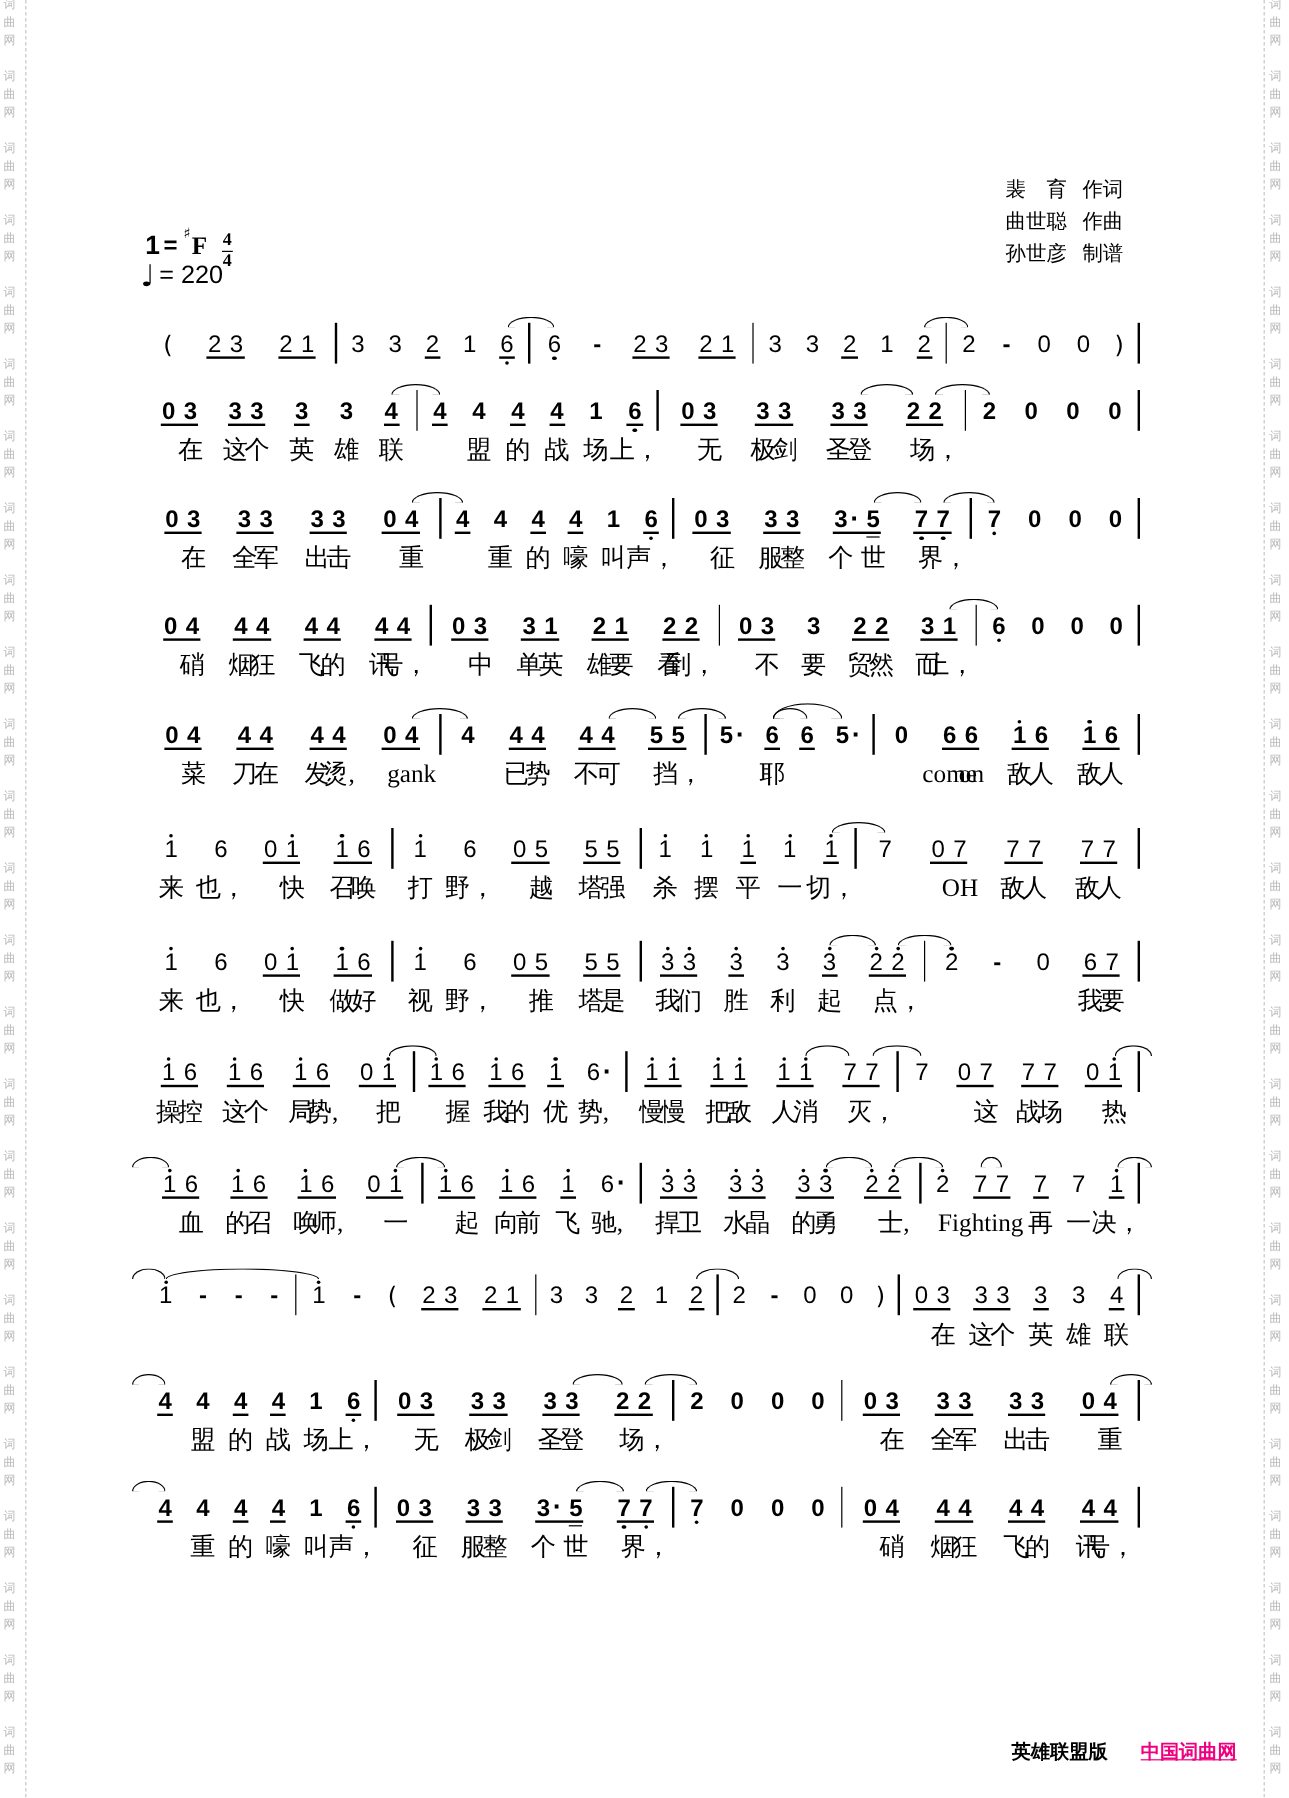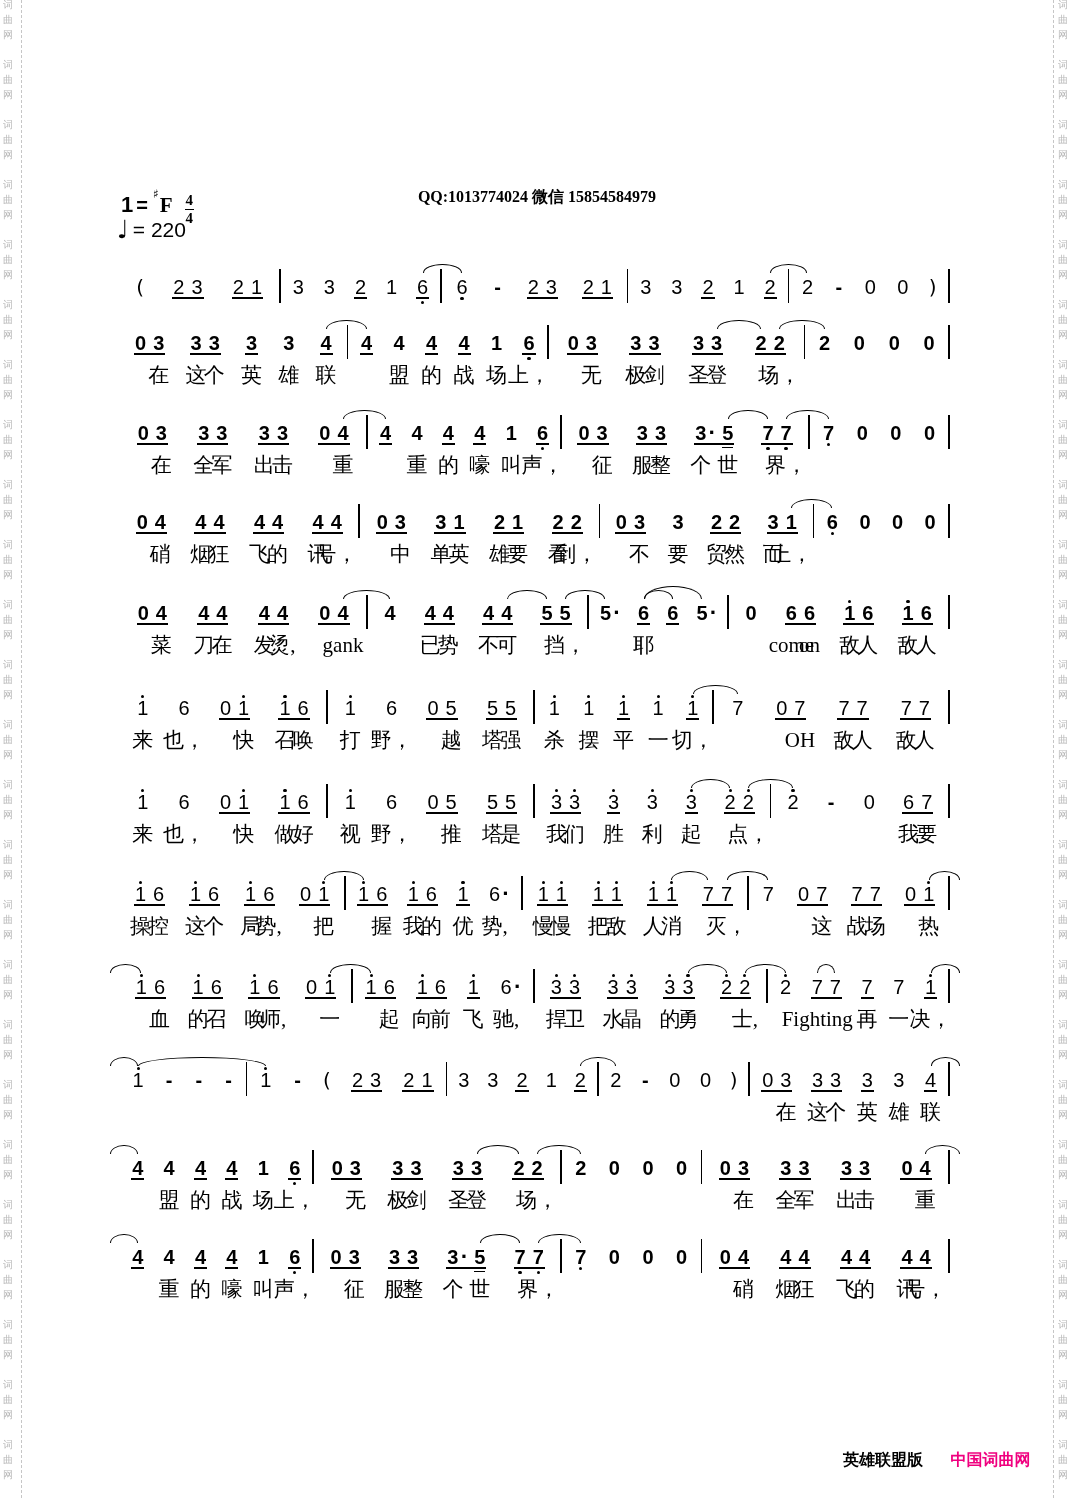--- a/index.html
+++ b/index.html
@@ -63,21 +63,21 @@
   .ld.under { top: 29px; }
   .dbl { position: absolute; left: 0; right: 0; top: 28.5px; height: 1.5px; background: #000; }
   .aug { font-family: "DejaVu Sans", sans-serif; font-size: 18px; line-height: 30px; font-weight: bold; margin-left: 2px; }
   .ly { position: absolute; top: 34px; left: 50%; transform: translateX(-50%); white-space: nowrap; font-size: 21px; line-height: 26px; font-weight: normal; font-family: "Liberation Serif", "DejaVu Serif", serif; }
   .dash { font-family: "Liberation Sans", sans-serif; font-size: 20px; line-height: 30px; font-weight: bold; padding: 0 2px; }
   .paren { font-family: "DejaVu Sans", sans-serif; font-size: 20px; line-height: 30px; }
   .arc { position: absolute; box-sizing: border-box; border: 1.3px solid #000; border-bottom: none; border-radius: 50% 50% 0 0 / 100% 100% 0 0; pointer-events: none; }
 
   
   .footer { position: absolute; left: 843px; top: 1448px; font-family: "DejaVu Sans", sans-serif; font-size: 16px; font-weight: bold; line-height: 24px; white-space: nowrap; }
-  .footer .site { margin-left: 22px; }
+  .footer .site { margin-left: 22px; text-decoration: underline; }
 </style>
 </head>
 <body>
 
 <div class="page">
 
   <div class="wm-line left"></div>
   <div class="wm-line right"></div>
   <div id="wm-left">
       <span class="wm-char" style="color: rgb(185, 185, 185); left: 2px; top: -1px;">词</span>
@@ -227,38 +227,51 @@
       <span class="wm-char" style="color: rgb(185, 185, 185); left: 1057px; top: 1334px;">曲</span>
       <span class="wm-char" style="color: rgb(185, 185, 185); left: 1057px; top: 1349px;">网</span>
       <span class="wm-char" style="color: rgb(185, 185, 185); left: 1057px; top: 1379px;">词</span>
       <span class="wm-char" style="color: rgb(185, 185, 185); left: 1057px; top: 1394px;">曲</span>
       <span class="wm-char" style="color: rgb(185, 185, 185); left: 1057px; top: 1409px;">网</span>
       <span class="wm-char" style="color: rgb(185, 185, 185); left: 1057px; top: 1439px;">词</span>
       <span class="wm-char" style="color: rgb(185, 185, 185); left: 1057px; top: 1454px;">曲</span>
       <span class="wm-char" style="color: rgb(185, 185, 185); left: 1057px; top: 1469px;">网</span>
     </div>
 
-  <div class="contact">QQ:1013774024 微信 15854584979</div>
 
   <div class="keyline">
     <span class="tonic">1</span>
     <span class="eq">=</span>
     <span class="sharp">♯</span>
     <span class="kf">F</span>
     <span class="ts">
       <span class="top">4</span>
       <span class="bot">4</span>
     </span>
   </div>
 
   <div class="tempo">
     <span class="qn">♩</span>
     <span>= 220</span>
   </div>
 
+  <div class="credits">
+    <div class="credit-line">
+      <span class="name">裴　育</span>
+      <span class="role">作词</span>
+    </div>
+    <div class="credit-line">
+      <span class="name">曲世聪</span>
+      <span class="role">作曲</span>
+    </div>
+    <div class="credit-line">
+      <span class="name">孙世彦</span>
+      <span class="role">制谱</span>
+    </div>
+  </div>
 
   <div id="score" class="score">
       <div class="row">
         <div class="measure" style="flex: 6 1 0px;">
           <span class="paren">(</span>
           <span class="grp">
             <span class="note">
               <span class="dig">2</span>
             </span>
             <span class="note">

